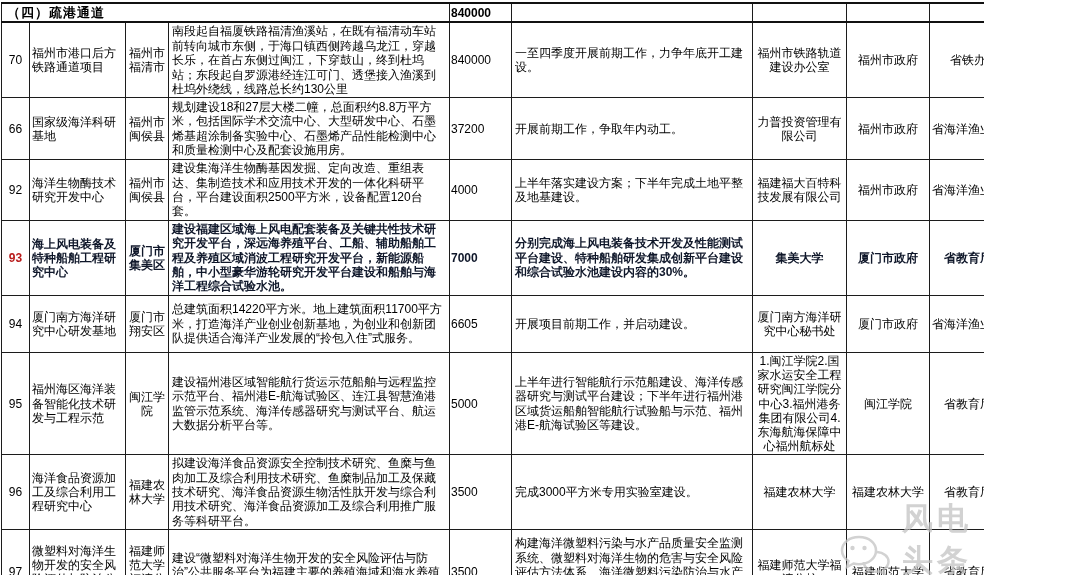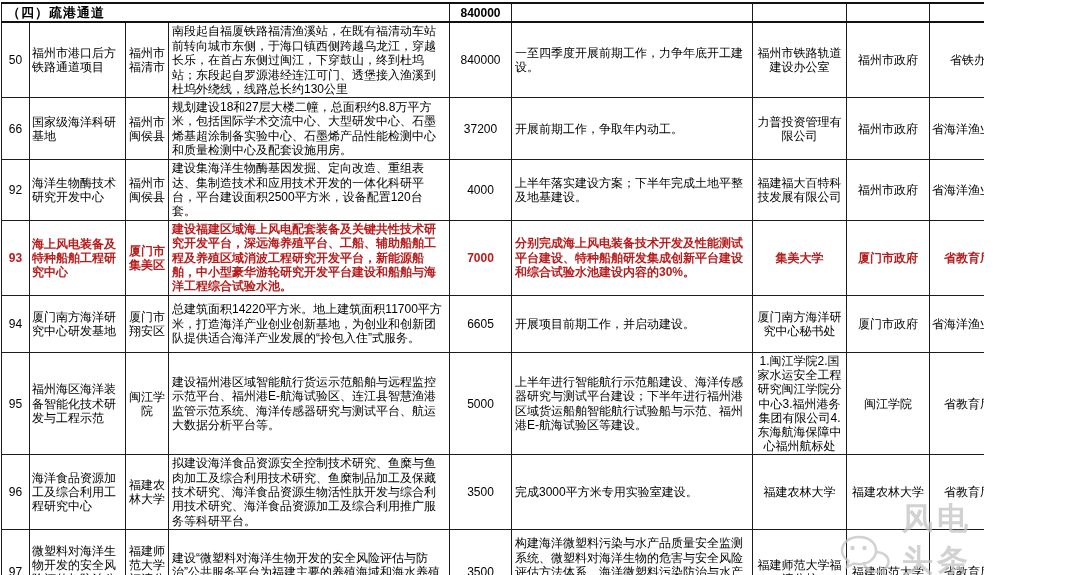--- a/index.html
+++ b/index.html
@@ -5,27 +5,27 @@
   html,body{margin:0;padding:0;background:#fff;}
   .page{position:relative;width:984px;height:575px;background:#ffffff;overflow:hidden;
         font-family:"Liberation Sans",sans-serif;color:#000;}
   table.sheet{border-collapse:collapse;table-layout:fixed;width:1078px;margin:2px 0 0 1px;}
   td{border:1px solid #1c1c1c;padding:1px 3px;font-size:12px;line-height:1.18;
      vertical-align:middle;overflow:hidden;word-break:break-all;}
   td.num{text-align:center;padding:1px 0;}
   td.name{text-align:left;padding:1px 2px;}
   td.loc{text-align:center;padding:14px 1px;}
   td.desc{text-align:left;line-height:1.2;}
-  td.inv{text-align:center;padding:1px 1px;margin-top:45px;}
+  td.inv{padding:1px 1px;margin-top:45px;}
   td.ctr{text-align:center;padding:1px 2px;}
   td.note{text-align:center;font-size:10px;white-space:nowrap;padding:1px 0;}
   tr.sec td{border-top:2px solid #111;border-bottom:2px solid #111;}
   td.sec-title{font-size:13px;text-align:left;padding-left:5px;letter-spacing:1px;}
   tr.sec1 td.sec-title, tr.sec1 td.inv{font-weight:bold;}
-  tr.red td{color:#b91c1c;font-weight:bold;}
+  tr.red td{color:#0f172a;font-weight:bold;}
   .watermark{position:absolute;left:839px;top:498px;display:flex;align-items:flex-end;
              gap:11px;pointer-events:none;opacity:0.75;}
   .watermark .wm-text{font-size:31px;font-weight:bold;color:#c3c3c3;letter-spacing:4px;
              font-family:"Liberation Sans",sans-serif;}
 </style>
 </head>
 <body>
 
 <div class="page">
   <table class="sheet">
@@ -47,21 +47,21 @@
       <td class="sec-title" colspan="4">（四）疏港通道</td>
       <td class="inv">840000</td>
       <td></td>
       <td></td>
       <td></td>
       <td></td>
       <td></td>
     </tr>
 
     <tr style="height:50px">
-      <td class="num">50</td>
+      <td class="num">70</td>
       <td class="name">福州市港口后方铁路通道项目</td>
       <td class="loc">福州市福清市</td>
       <td class="desc">南段起自福厦铁路福清渔溪站，在既有福清动车站前转向城市东侧，于海口镇西侧跨越乌龙江，穿越长乐，在首占东侧过闽江，下穿鼓山，终到杜坞站；东段起自罗源港经连江可门、透堡接入渔溪到杜坞外绕线，线路总长约130公里</td>
       <td class="inv">840000</td>
       <td class="desc">一至四季度开展前期工作，力争年底开工建设。</td>
       <td class="ctr">福州市铁路轨道建设办公室</td>
       <td class="ctr">福州市政府</td>
       <td class="ctr">省铁办</td>
       <td class="note">预备省重点项目</td>
     </tr>

